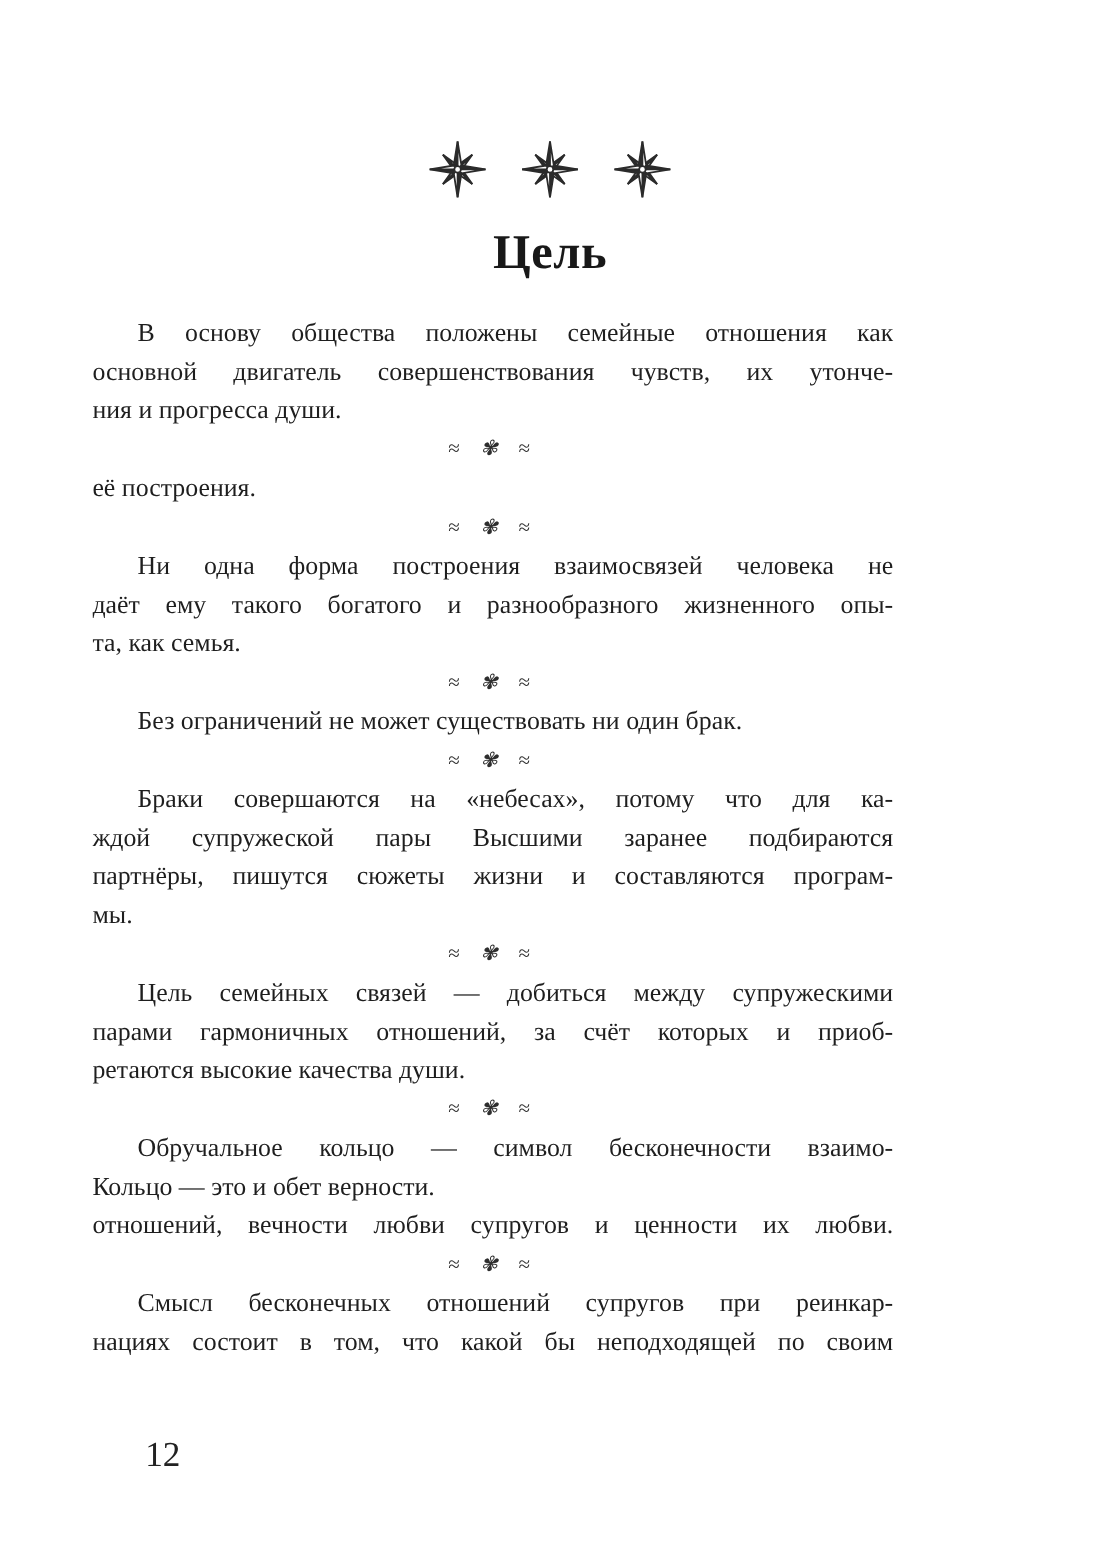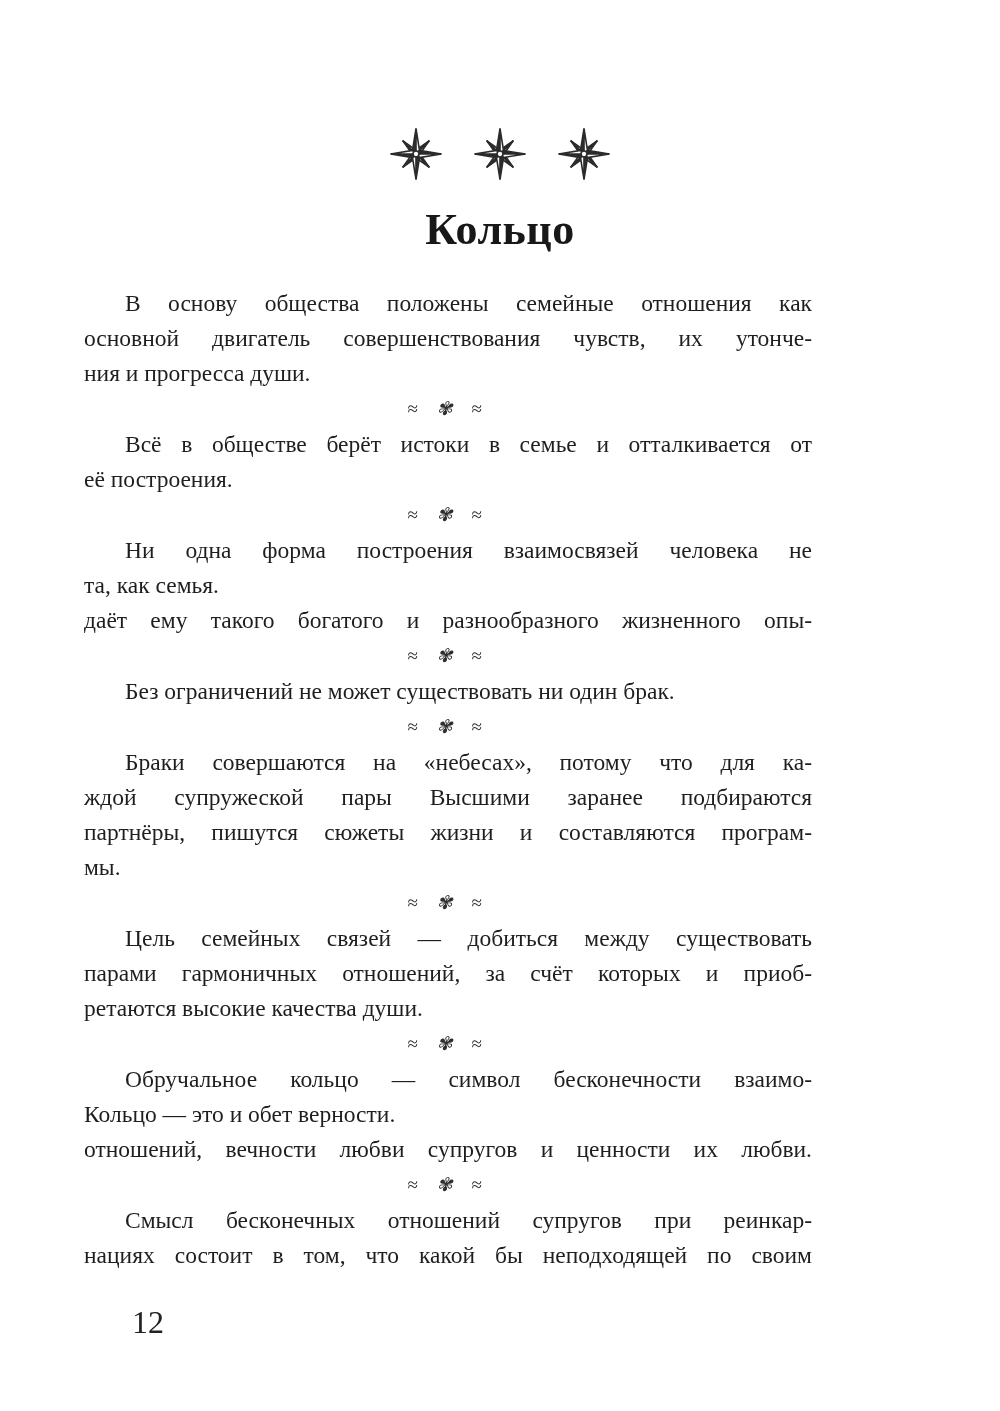--- a/index.html
+++ b/index.html
@@ -179,59 +179,58 @@
           <g transform="rotate(270 50 50)">
               <path class="d" d="M50 3 L43.5 43.5 L50 50 Z"></path>
               <path class="l" d="M50 3 L56.5 43.5 L50 50 Z"></path>
             </g>
           <circle cx="50" cy="50" r="5.5" fill="#ffffff"></circle>
         </g>
       </svg>
     </span>
   </div>
 
-  <h1 class="title">Кольцо</h1>
+  <h1 class="title">Цель</h1>
 
   <div class="content">
 
     <div>
       <div class="ln j f">В основу общества положены семейные отношения как</div>
       <div class="ln j">основной двигатель совершенствования чувств, их утонче-</div>
       <div class="ln">ния и прогресса души.</div>
     </div>
     <div class="divider">≈ ✾ ≈</div>
 
     <div>
-      <div class="ln j f">Всё в обществе берёт истоки в семье и отталкивается от</div>
       <div class="ln">её построения.</div>
     </div>
     <div class="divider">≈ ✾ ≈</div>
 
     <div>
       <div class="ln j f">Ни одна форма построения взаимосвязей человека не</div>
+      <div class="ln j">даёт ему такого богатого и разнообразного жизненного опы-</div>
       <div class="ln">та, как семья.</div>
-      <div class="ln j">даёт ему такого богатого и разнообразного жизненного опы-</div>
     </div>
     <div class="divider">≈ ✾ ≈</div>
 
     <div>
       <div class="ln f">Без ограничений не может существовать ни один брак.</div>
     </div>
     <div class="divider">≈ ✾ ≈</div>
 
     <div>
       <div class="ln j f">Браки совершаются на «небесах», потому что для ка-</div>
       <div class="ln j">ждой супружеской пары Высшими заранее подбираются</div>
       <div class="ln j">партнёры, пишутся сюжеты жизни и составляются програм-</div>
       <div class="ln">мы.</div>
     </div>
     <div class="divider">≈ ✾ ≈</div>
 
     <div>
-      <div class="ln j f">Цель семейных связей — добиться между существовать</div>
+      <div class="ln j f">Цель семейных связей — добиться между супружескими</div>
       <div class="ln j">парами гармоничных отношений, за счёт которых и приоб-</div>
       <div class="ln">ретаются высокие качества души.</div>
     </div>
     <div class="divider">≈ ✾ ≈</div>
 
     <div>
       <div class="ln j f">Обручальное кольцо — символ бесконечности взаимо-</div>
       <div class="ln">Кольцо — это и обет верности.</div>
       <div class="ln j">отношений, вечности любви супругов и ценности их любви.</div>
     </div>

